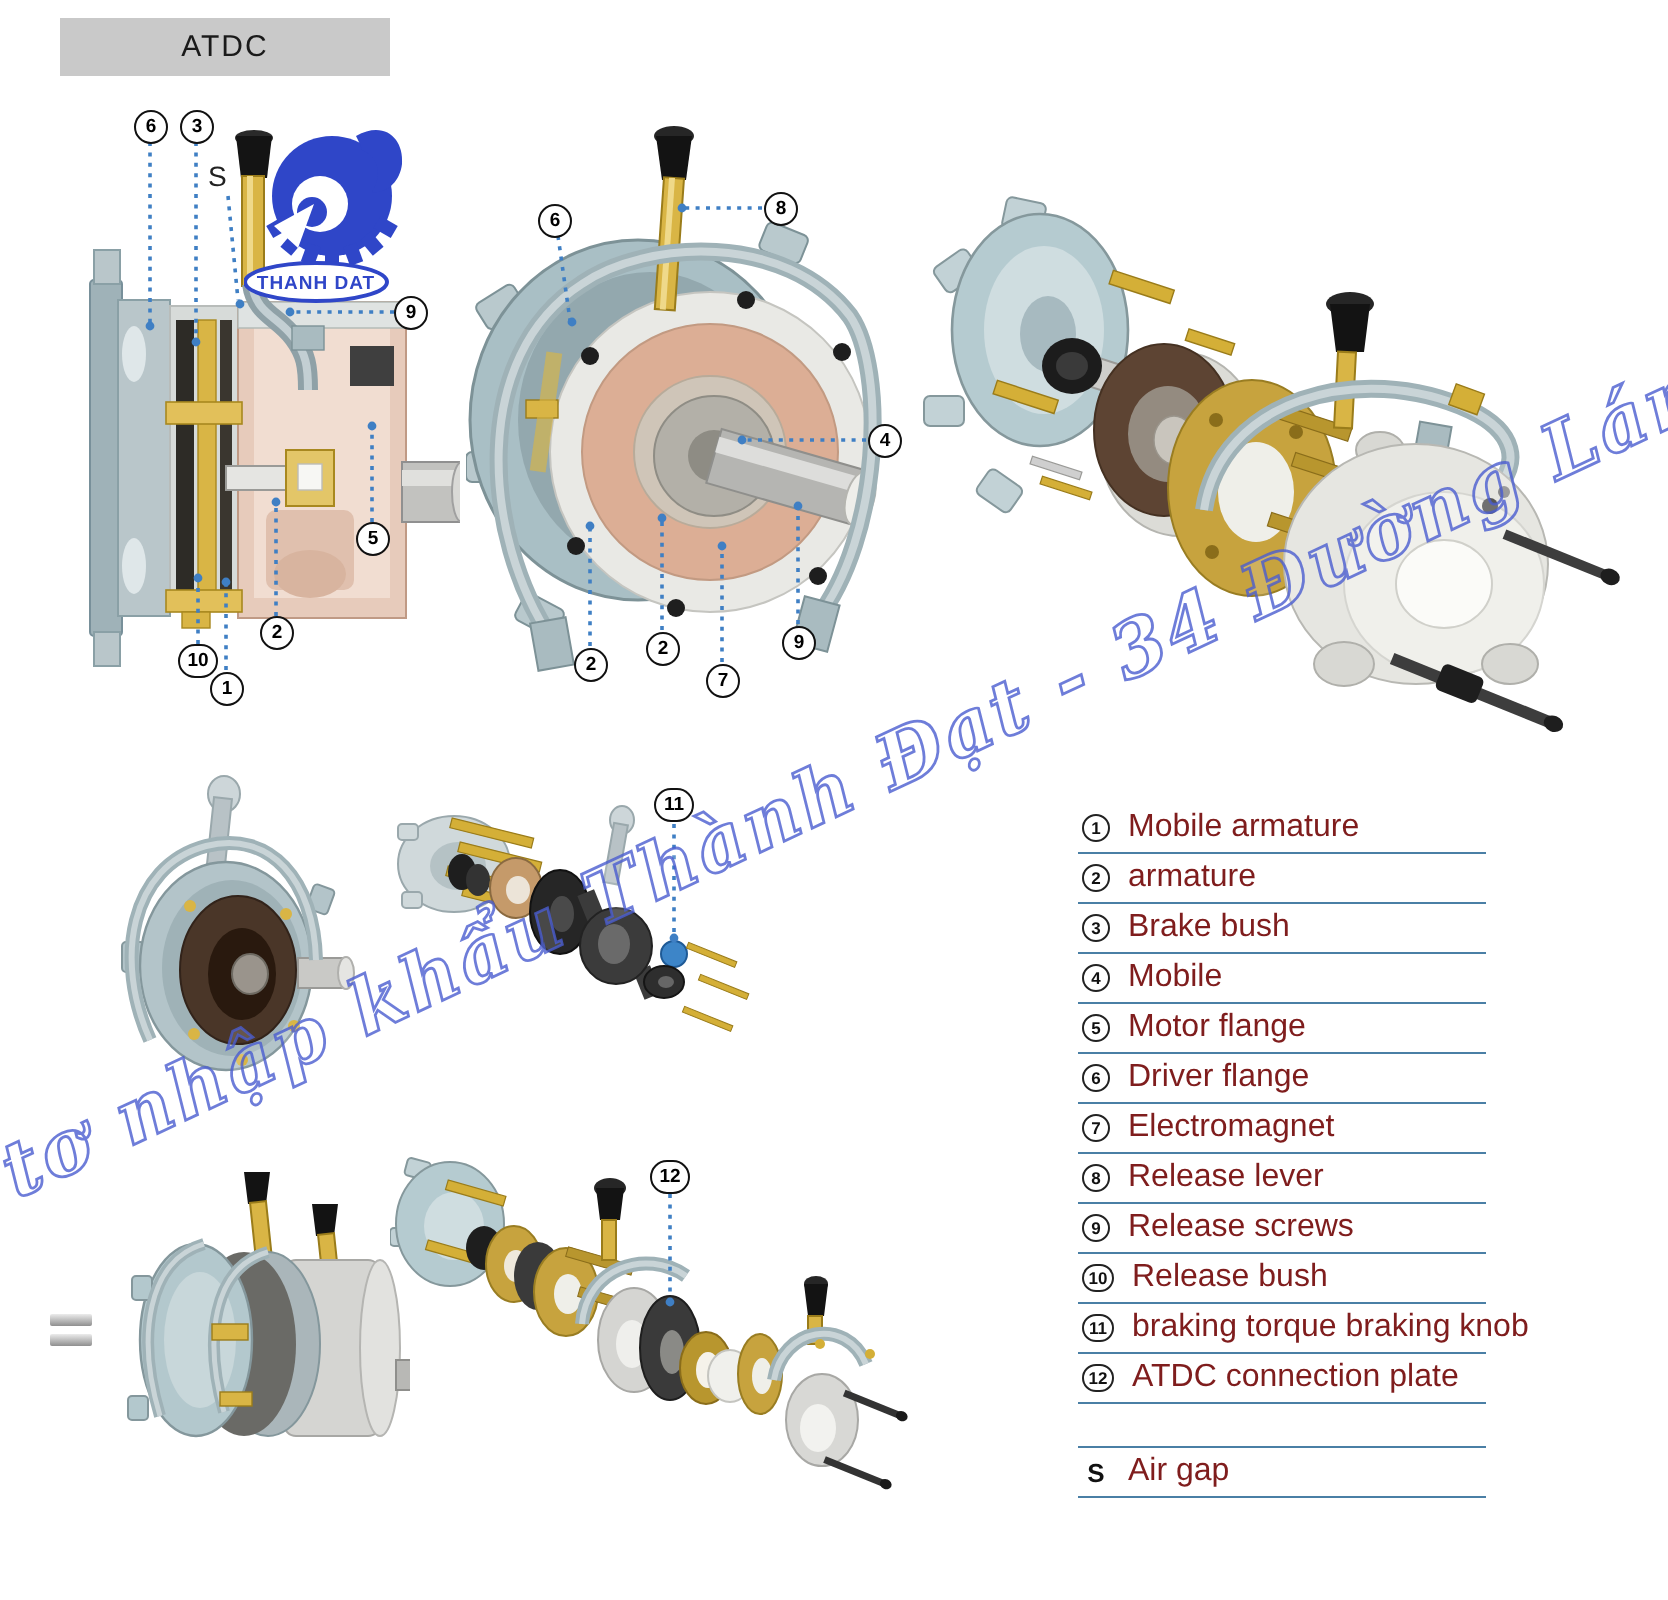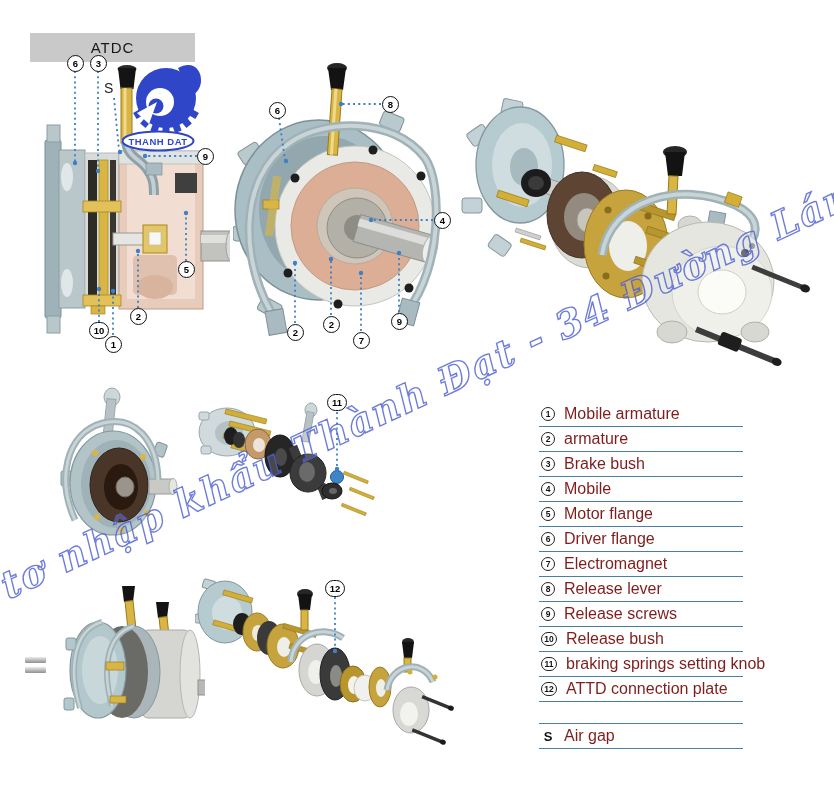--- a/index.html
+++ b/index.html
@@ -1,20 +1,20 @@
 <!DOCTYPE html>
 <html><head>
 <meta charset="utf-8">
 <style>
   html,body{margin:0;padding:0;background:#fff;}
   .page{position:relative;width:834px;height:800px;background:#ffffff;overflow:hidden;
         font-family:"Liberation Sans",sans-serif;}
   .title-box{position:absolute;left:30px;top:9px;width:165px;height:29px;background:#c9c9c9;
         display:flex;align-items:center;justify-content:center;font-size:15px;letter-spacing:1px;
-        color:#1a1a1a;z-index:2;margin-top:24px;}
+        color:#1a1a1a;z-index:2;}
   .diagram{position:absolute;z-index:1;}
   .overlay{position:absolute;left:0;top:0;z-index:4;pointer-events:none;}
   .co{position:absolute;width:15px;height:15px;border:1.6px solid #111;border-radius:50%;
       background:#fff;color:#000;font-size:9.5px;font-weight:bold;display:flex;align-items:center;
       justify-content:center;z-index:7;line-height:1;}
   .co.wide{width:18px;border-radius:9px;}
   .s-label{position:absolute;font-size:14px;color:#222;z-index:7;font-weight:normal;}
   .logo{position:absolute;left:122px;top:56px;z-index:3;}
   .watermark{position:absolute;left:400px;top:402px;transform:translate(-50%,-50%) rotate(-25deg);
       white-space:nowrap;font-family:"DejaVu Serif",serif;font-style:italic;font-weight:bold;
@@ -515,25 +515,25 @@
     <div class="legend-row">
       <span class="lco">9</span>
       <span class="llabel">Release screws</span>
     </div>
     <div class="legend-row">
       <span class="lco wide">10</span>
       <span class="llabel">Release bush</span>
     </div>
     <div class="legend-row">
       <span class="lco wide">11</span>
-      <span class="llabel">braking springs setting knob</span>
+      <span class="llabel">braking torque braking knob</span>
     </div>
     <div class="legend-row">
       <span class="lco wide">12</span>
-      <span class="llabel">ATTD connection plate</span>
+      <span class="llabel">ATDC connection plate</span>
     </div>
     <div class="legend-row spacer"></div>
     <div class="legend-row">
       <span class="lsym">S</span>
       <span class="llabel">Air gap</span>
     </div>
   </div>
 
 </div>
 

